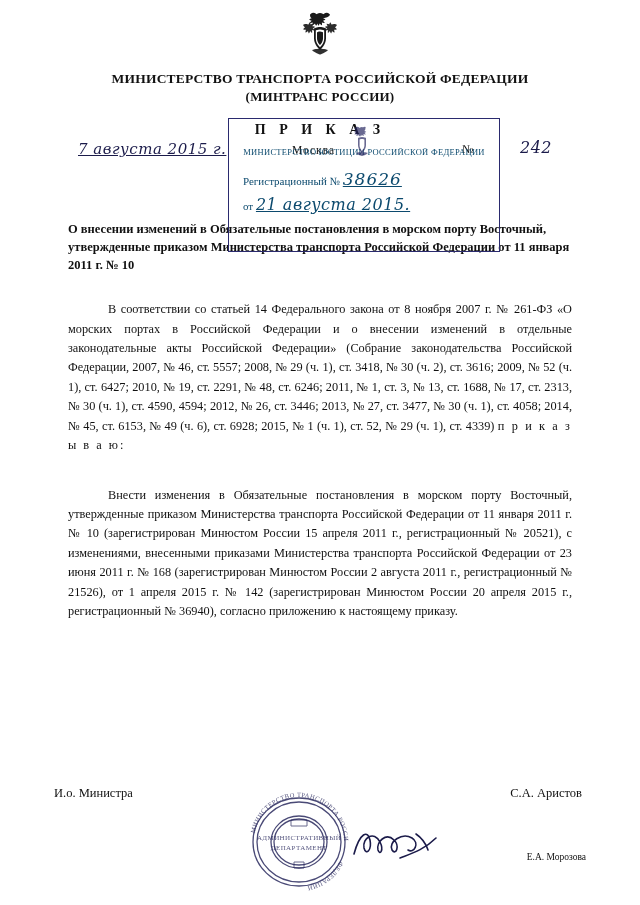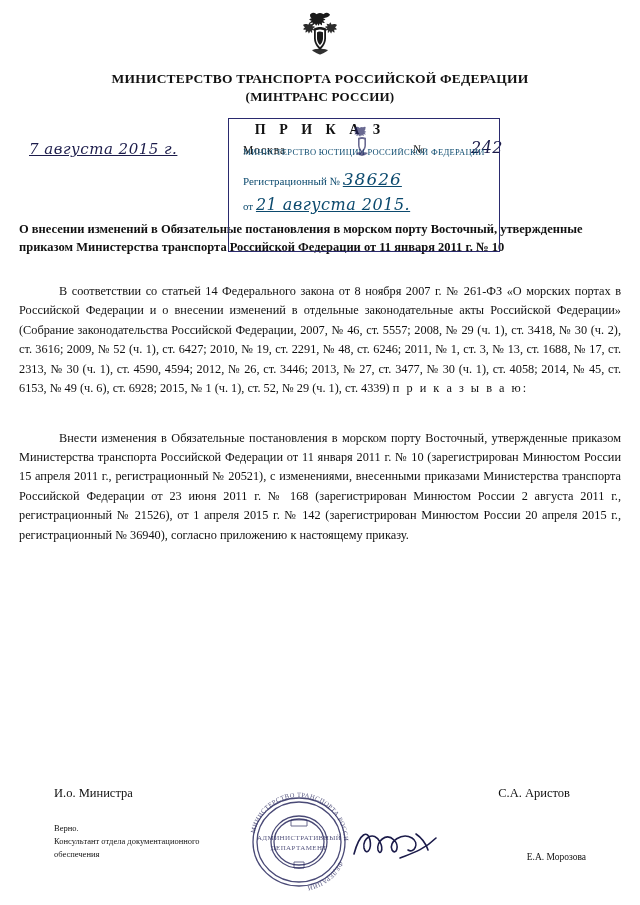--- a/index.html
+++ b/index.html
@@ -13,21 +13,21 @@
     position: relative;
     font-family: "Liberation Serif", serif;
     color: #111;
     overflow: hidden;
   }
   .page {
     position: relative;
     width: 640px;
     height: 905px;
     box-sizing: border-box;
-    padding: 0 19px;
+    padding: 0 68px;
   }
 
   
   .emblem-wrap {
     text-align: center;
     padding-top: 10px;
     height: 56px;
   }
   .emblem {
     display: inline-block;
@@ -191,21 +191,21 @@
     height: 110px;
   }
   .sign-left {
     position: absolute;
     left: 8px;
     top: 0;
     font-size: 12.5px;
   }
   .sign-right {
     position: absolute;
-    right: 24px;
+    right: 12px;
     top: 0;
     font-size: 12.5px;
   }
   .verno {
     position: absolute;
     left: 8px;
     top: 36px;
     font-size: 8.5px;
     line-height: 1.5;
     width: 190px;
@@ -295,25 +295,20 @@
   <div class="doc-title">О внесении изменений в Обязательные постановления в морском порту Восточный, утвержденные приказом Министерства транспорта Российской Федерации от 11 января 2011 г. № 10</div>
 
   <div class="body-text">
     <p><span>В соответствии со статьей 14 Федерального закона от 8 ноября 2007 г. № 261-ФЗ «О морских портах в Российской Федерации и о внесении изменений в отдельные законодательные акты Российской Федерации» (Собрание законодательства Российской Федерации, 2007, № 46, ст. 5557; 2008, № 29 (ч. 1), ст. 3418, № 30 (ч. 2), ст. 3616; 2009, № 52 (ч. 1), ст. 6427; 2010, № 19, ст. 2291, № 48, ст. 6246; 2011, № 1, ст. 3, № 13, ст. 1688, № 17, ст. 2313, № 30 (ч. 1), ст. 4590, 4594; 2012, № 26, ст. 3446; 2013, № 27, ст. 3477, № 30 (ч. 1), ст. 4058; 2014, № 45, ст. 6153, № 49 (ч. 6), ст. 6928; 2015, № 1 (ч. 1), ст. 52, № 29 (ч. 1), ст. 4339) </span><span class="sp">п р и к а з ы в а ю:</span></p>
     <p>Внести изменения в Обязательные постановления в морском порту Восточный, утвержденные приказом Министерства транспорта Российской Федерации от 11 января 2011 г. № 10 (зарегистрирован Минюстом России 15 апреля 2011 г., регистрационный № 20521), с изменениями, внесенными приказами Министерства транспорта Российской Федерации от 23 июня 2011 г. № 168 (зарегистрирован Минюстом России 2 августа 2011 г., регистрационный № 21526), от 1 апреля 2015 г. № 142 (зарегистрирован Минюстом России 20 апреля 2015 г., регистрационный № 36940), согласно приложению к настоящему приказу.</p>
   </div>
 
   <div class="sign">
     <div class="sign-left">И.о. Министра</div>
     <div class="sign-right">С.А. Аристов</div>
-    <div class="verno">
-      <div>Верно.</div>
-      <div>Консультант отдела  документационного</div>
-      <div>обеспечения</div>
-    </div>
     <div class="clerk-name">Е.А. Морозова</div>
   </div>
 
   <span class="seal">
     <svg viewBox="0 0 126 112" width="126" height="112" aria-hidden="true">
       <defs>
         <path id="outerArc" d="M 18,58 A 45,45 0 1 1 108,58"></path>
         <path id="outerArcB" d="M 108,58 A 45,45 0 1 1 18,58"></path>
       </defs>
       <g stroke="#2b2b5f" fill="none" stroke-width="1.3" opacity=".85">

